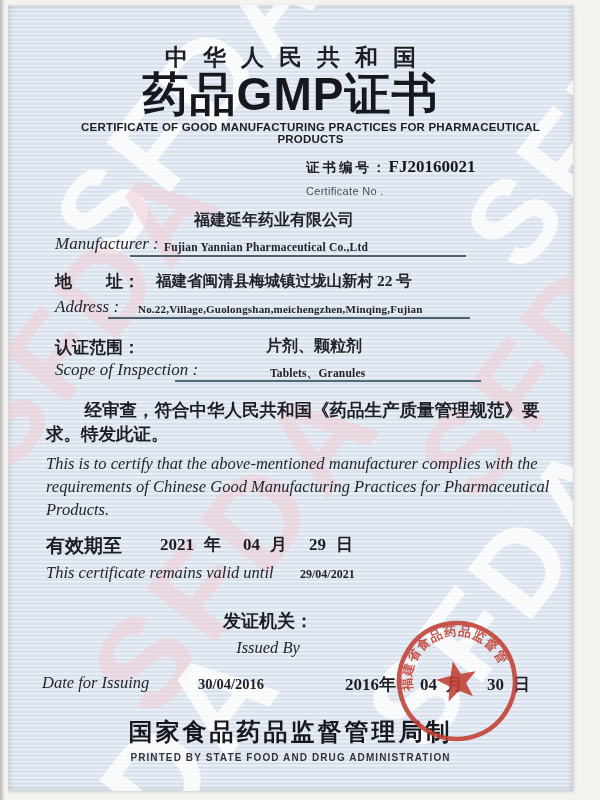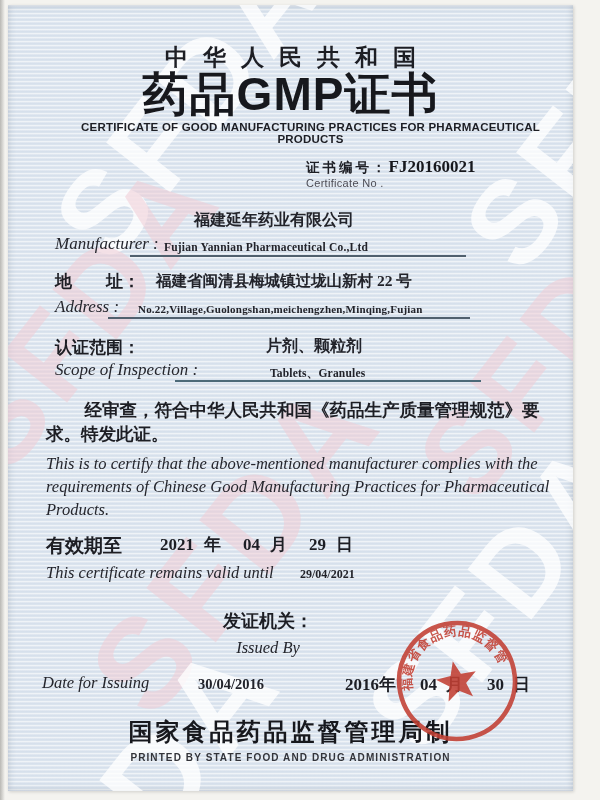--- a/index.html
+++ b/index.html
@@ -45,21 +45,21 @@
   .main-title { position:absolute; left:0; top:59px; width:100%; text-align:center;
                 font-weight:bold; font-size:46px; letter-spacing:1px; color:#17181d; }
   .sub-en { position:absolute; left:0; width:100%; text-align:center;
             font-weight:bold; font-size:11.5px; color:#1d1e24; letter-spacing:.2px; }
   .sub1 { top:116px;padding-left:40px; } .sub2 { top:133px; }
 
   
   .certno { position:absolute; left:298px; top:152px; }
   .certno-label { font-weight:bold; font-size:13.5px; letter-spacing:3px; color:#1d1e24; }
   .certno-value { font-family:"Liberation Serif", serif; font-weight:bold; font-size:17px; color:#17181d; }
-  .certno-en { font-size:11px; color:#4c4c55; margin-top:0px; letter-spacing:.3px; }
+  .certno-en { font-size:11px; color:#4c4c55; margin-top:8px; letter-spacing:.3px; }
 
   
   .lbl-cn { position:absolute; font-weight:bold; font-size:17px; color:#1d1e24; }
   .val-cn { position:absolute; font-family:"Liberation Serif", serif; font-weight:600;
             font-size:16px; color:#22232a; }
   .lbl-en { position:absolute; font-family:"Liberation Serif", serif; font-style:italic;
             font-size:17px; color:#25262d; }
   .val-en { position:absolute; font-family:"Liberation Serif", serif; font-weight:bold;
             font-size:11.5px; color:#22232a; letter-spacing:.2px; }
   .rule   { position:absolute; height:2px; background:#50606e; }

